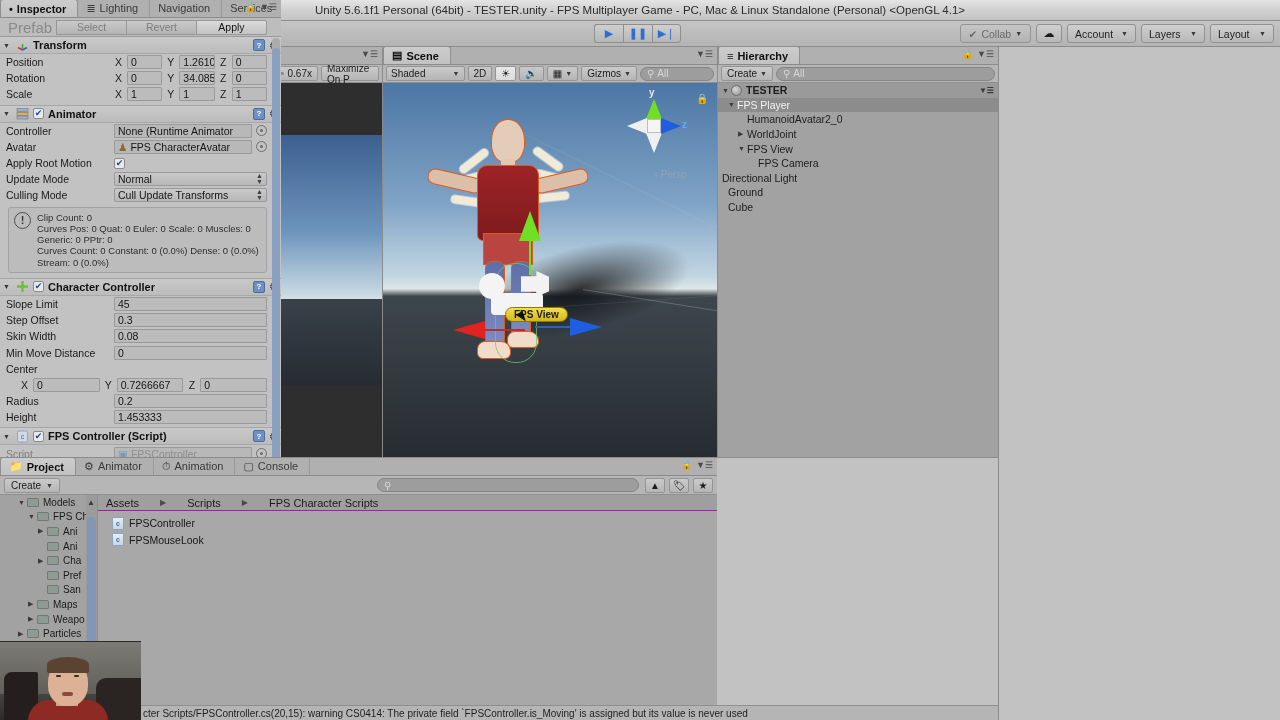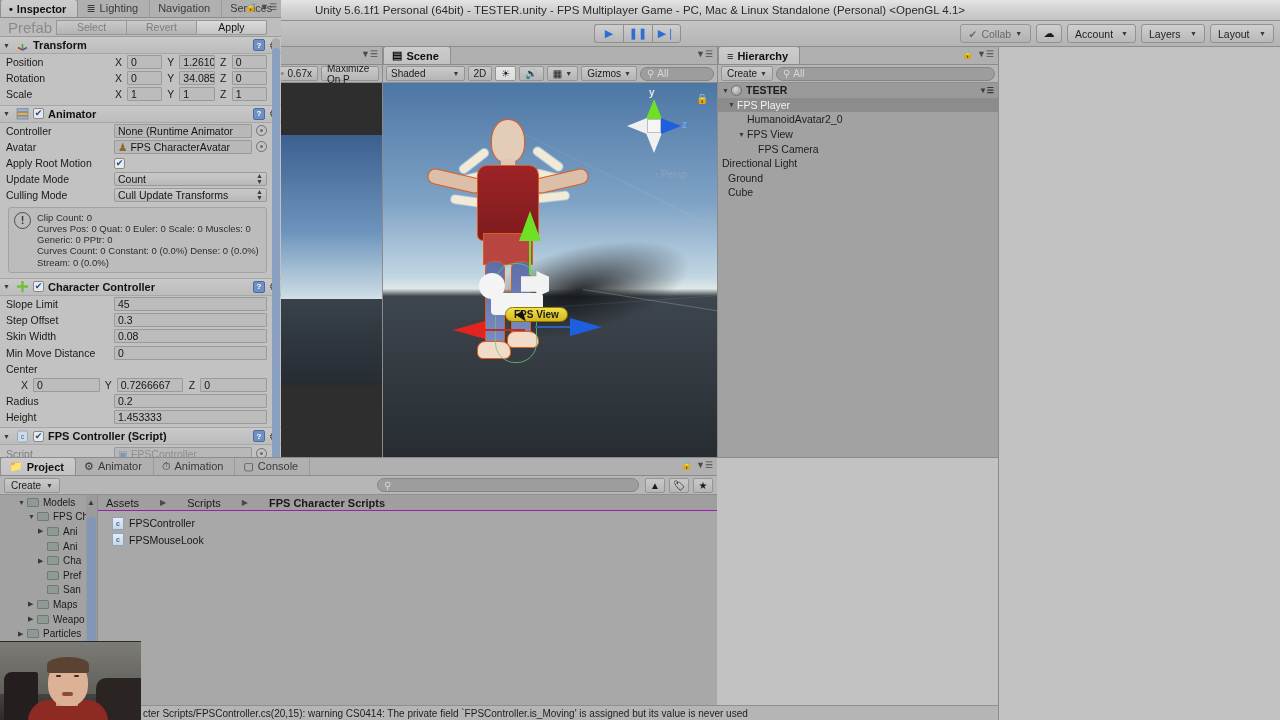--- a/index.html
+++ b/index.html
@@ -352,21 +352,21 @@
   }
   .tree-scroll{ position:absolute;right:0;top:0;width:11px;height:225px;background:#9b9b9b;}
   .tree-thumb{ position:absolute;left:1px;top:22px;width:9px;height:130px;background:#8296b5;border-radius:5px;}
   .tree-up{ position:absolute;left:1px;top:3px;font-size:8px;color:#3a3a3a;}
   .proj-right{ flex:1;background:#a8a8a8;position:relative;border-left:1px solid #8e8e8e;}
   .breadcrumb{
     height:16px;display:flex;align-items:center;gap:21px;padding:0 8px;
     background:#9f9f9f;border-bottom:1px solid #a21caf;font-size:11px;color:#1a1a1a;
   }
   .bc-sep{ font-size:8px;color:#4a4a4a;}
-  .bc-cur{ font-weight:bold;}
+  .bc-cur{ font-weight:normal;}
   .asset-row{ height:16.5px;display:flex;align-items:center;gap:5px;padding-left:14px;font-size:10.5px;color:#171717;}
   .cs-ico{
     width:12px;height:13px;background:linear-gradient(180deg,#e6edf5,#c9d6e4);
     border:1px solid #8fa3bb;border-radius:1px;flex:0 0 12px;
     display:flex;align-items:center;justify-content:center;font-size:7px;color:#3a6ea5;font-weight:bold;
   }
   .proj-bottombar{
     position:absolute;left:0;bottom:0;width:100%;height:14px;background:#a0a0a0;border-top:1px solid #8d8d8d;
     display:flex;align-items:center;justify-content:center;
   }
@@ -627,20 +627,24 @@
       </div>
 
       <div class="hrow selected" style="padding-left:10px">
         <span class="tri open"></span>
         <span>FPS Player</span>
       </div>
       <div class="hrow" style="padding-left:29px">
         <span>HumanoidAvatar2_0</span>
       </div>
       <div class="hrow" style="padding-left:20px">
+        <span class="tri closed"></span>
+        <span>WorldJoint</span>
+      </div>
+      <div class="hrow" style="padding-left:20px">
         <span class="tri open"></span>
         <span>FPS View</span>
       </div>
       <div class="hrow" style="padding-left:40px">
         <span>FPS Camera</span>
       </div>
       <div class="hrow" style="">
         <span>Directional Light</span>
       </div>
       <div class="hrow" style="padding-left:10px">
@@ -754,21 +758,21 @@
           </span>
           <span class="circ-sel"></span>
         </div>
         <div class="row">
           <span class="lbl">Apply Root Motion</span>
           <span class="cbox">✔</span>
         </div>
         <div class="row">
           <span class="lbl">Update Mode</span>
           <span class="popup">
-            <span>Count</span>
+            <span>Normal</span>
             <span class="updown">▲<br>▼</span>
           </span>
         </div>
         <div class="row">
           <span class="lbl">Culling Mode</span>
           <span class="popup">
             <span>Cull Update Transforms</span>
             <span class="updown">▲<br>▼</span>
           </span>
         </div>

